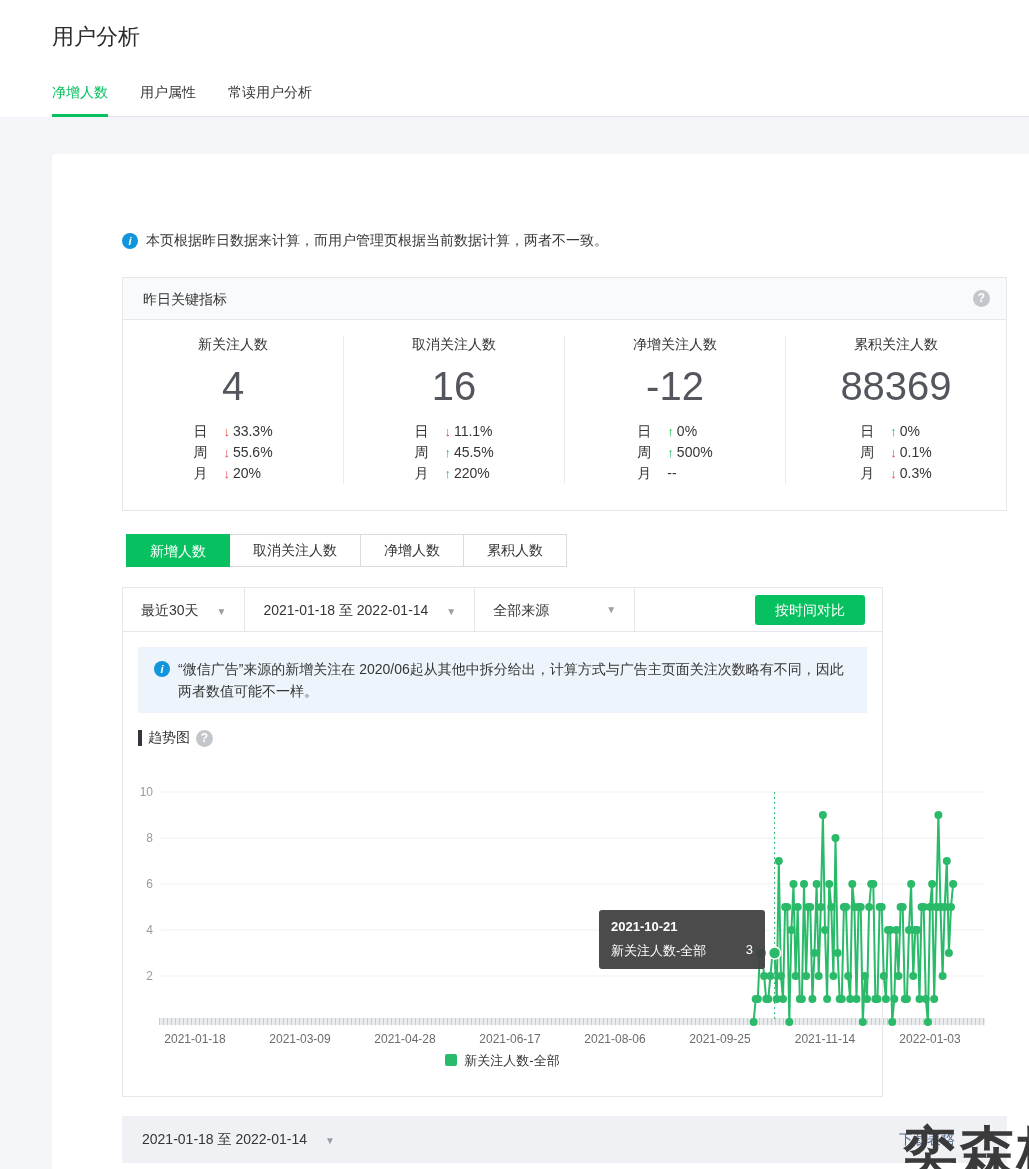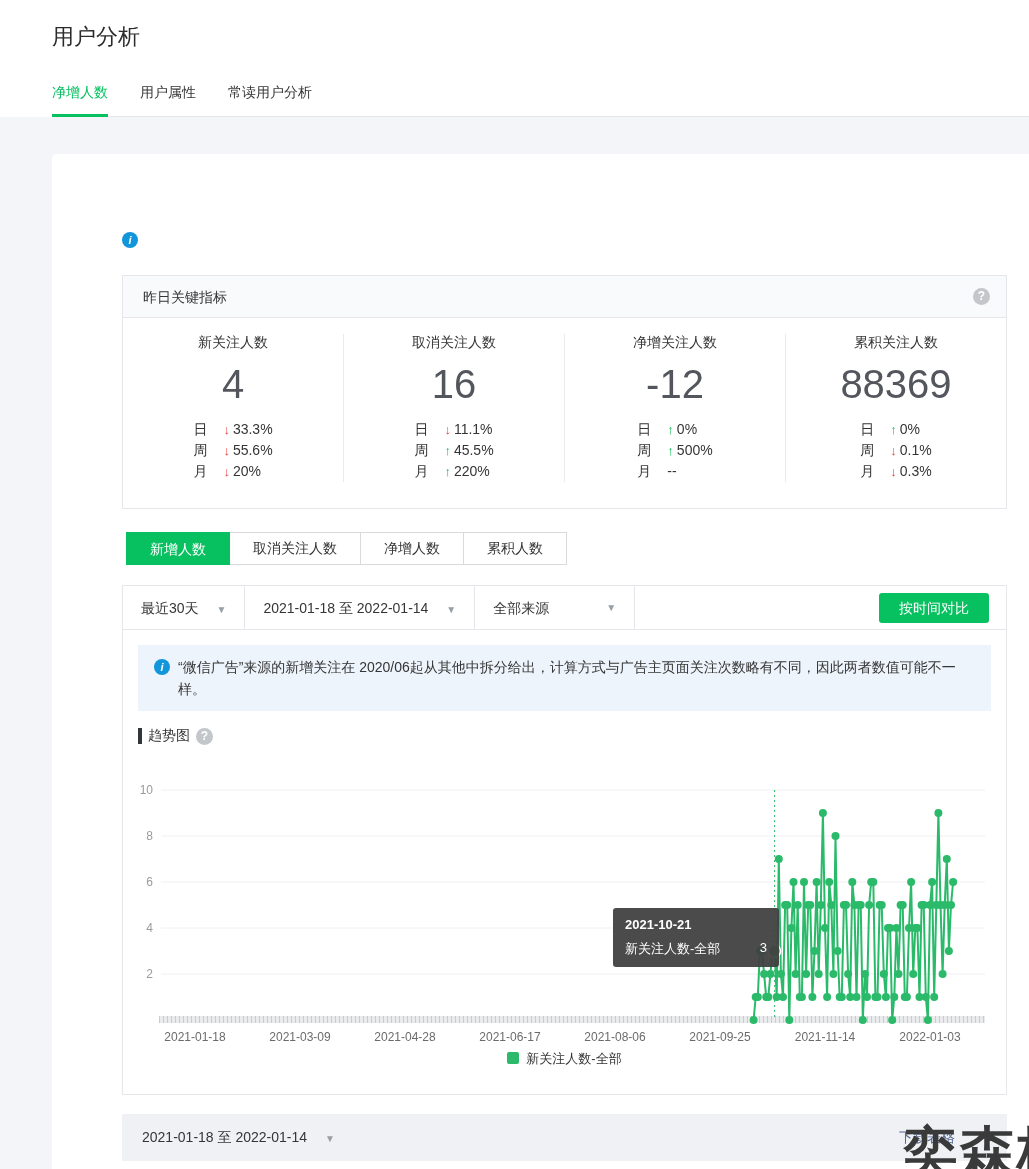--- a/index.html
+++ b/index.html
@@ -39,36 +39,36 @@
   .arrow { font-weight:bold; margin-right:3px; font-size:13px; }
   .arrow.up { color:#0abb4e; }
   .arrow.down { color:#e64340; }
   
   .metric-tabs { margin-top:23px; display:flex; }
   .mtab { height:33px; line-height:31px; padding:0 23px; background:#fff; border:1px solid #d9dadc;
           font-size:14px; color:#353535; cursor:pointer; margin-left:-1px; position:relative; }
   .mtab:first-child { margin-left:4px; }
   .mtab.active { background:#07c160; border-color:#07c160; color:#fff; z-index:2; line-height:33px; }
   
-  .panel { margin-top:20px; border:1px solid #e7e7eb; width:885px; position:relative; }
+  .panel { margin-top:20px; border:1px solid #e7e7eb; width:761px; position:relative; }
   .filter-row { height:44px; border-bottom:1px solid #e7e7eb; display:flex; align-items:center; position:relative; }
   .fcell { height:44px; line-height:44px; padding:0 18px; border-right:1px solid #e7e7eb; font-size:14px; color:#353535; cursor:pointer; }
   .caret { color:#98a0a6; font-size:10px; margin-left:14px; }
   .compare-btn { position:absolute; right:17px; top:7px; background:#07c160; color:#fff; border:none;
                  font-size:14px; padding:0 20px; height:30px; line-height:30px; border-radius:3px; cursor:pointer;
                  font-family:inherit; }
   .banner { margin:15px; background:#eef4fb; padding:11px 16px; font-size:14px; color:#353535; line-height:22px;
             display:flex; gap:8px; }
   .banner .icircle { margin-top:3px; }
   .trend-title { margin:16px 0 0 15px; display:flex; align-items:center; gap:6px; font-size:14px; color:#353535; }
   .trend-bar { width:4px; height:16px; background:#33363b; display:inline-block; }
   
   .chart-wrap { position:relative; width:883px; height:268px; margin-top:36px; }
   .chart-wrap svg { position:absolute; left:0; top:0; }
-  .tooltip { position:absolute; left:490px; top:127px; width:166px; background:rgba(64,64,64,0.94);
+  .tooltip { position:absolute; left:476px; top:127px; width:166px; background:rgba(64,64,64,0.94);
              border-radius:3px; padding:9px 12px; color:#fff; z-index:4; }
   .tooltip .tt-date { font-size:13px; font-weight:bold; margin-bottom:8px; }
   .tooltip .tt-row { font-size:13px; display:flex; justify-content:space-between; }
   .legend-row { text-align:center; margin-top:0px; font-size:13px; color:#353535; height:20px; line-height:20px; }
   .legend-swatch { display:inline-block; width:12px; height:12px; border-radius:2px; background:#2aba6a;
                    vertical-align:-1px; margin-right:7px; }
   
   .bottom-bar { margin-top:19px; width:885px; height:47px; background:#eff1f4; display:flex;
                 align-items:center; justify-content:space-between; padding-left:20px; }
   .bb-dates { font-size:14px; color:#353535; cursor:pointer; }
@@ -86,20 +86,21 @@
       <div class="ptab">用户属性</div>
       <div class="ptab">常读用户分析</div>
     </div>
 </div>
 
 <div class="page-body">
   <div class="main-card">
 
     <div class="top-note">
       <span class="icircle">i</span>
+      <span>本页根据昨日数据来计算，而用户管理页根据当前数据计算，两者不一致。</span>
     </div>
 
     <div class="metrics-card">
       <div class="metrics-head">
         <span>昨日关键指标</span>
         <span class="qcircle">?</span>
       </div>
       <div class="metrics-body" id="metrics-body">
           <div class="mcol"><div class="mlabel">新关注人数</div><div class="mvalue">4</div><div class="mrows"><div class="m-row">
                 <span class="m-period">日</span>

